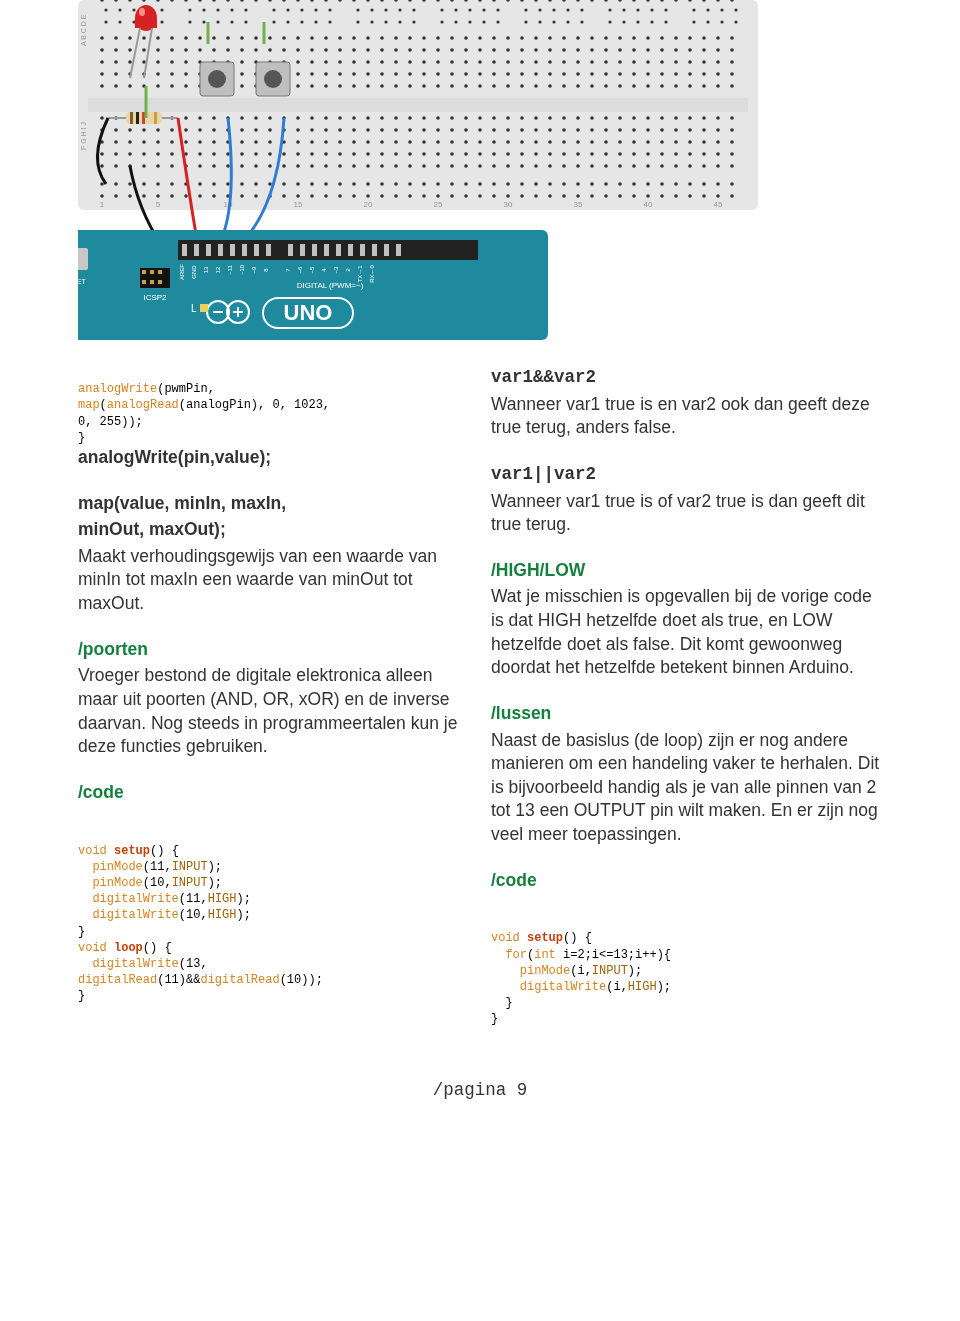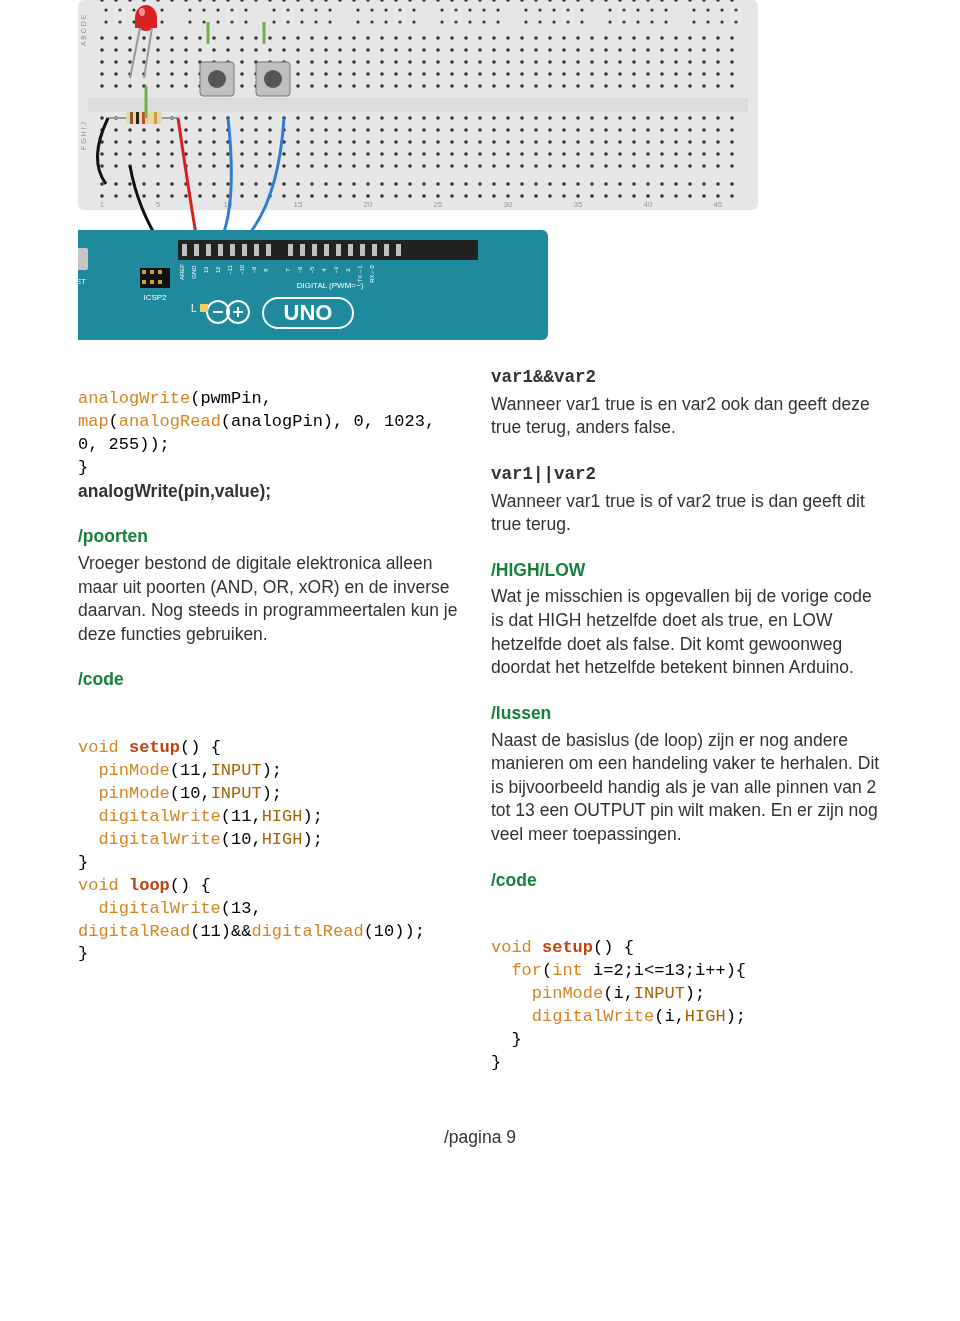--- a/index.html
+++ b/index.html
@@ -35,35 +35,36 @@
     line-height: 1.35;
   }
   .block {
     margin-bottom: 22px;
   }
   .code {
     font-family: "Courier New", Courier, monospace;
     white-space: pre;
     color: #000;
     line-height: 1.35;
-    font-size: 17px;
+    font-size: 12px;
   }
   .c-blue { color: #a16207; }
   .c-orange { color: #d68321; }
   .c-green { color: #c2410c; }
   .bold { font-weight: bold; }
   .mono-bold { font-family: "Courier New", monospace; font-weight: bold; }
   .heading-slash {
     font-weight: bold;
     color: #15803d;
   }
   .footer {
     text-align: center;
     color: #333;
     margin-top: 30px;
+    font-family: Liberation Mono, monospace;
   }
 </style>
 </head>
 <body>
 
 <div class="breadboard-image">
   <svg class="breadboard-svg" viewBox="0 0 680 340">
 
     <rect x="0" y="0" width="680" height="210" fill="#e6e6e6" rx="6"></rect>
 
@@ -444,20 +445,25 @@
 
     <div class="block">
       <div class="code">
 <span class="c-orange">analogWrite</span><span>(pwmPin,</span>
 <span class="c-orange">map</span><span>(</span><span class="c-orange">analogRead</span><span>(analogPin), 0, 1023,</span>
 <span>0, 255));</span>
 <span>}</span></div>
       <p><span class="bold">analogWrite(pin,value);</span></p>
     </div>
 
+    <div class="block">
+      <p><span class="bold">map(value, minIn, maxIn,</span></p>
+      <p><span class="bold">minOut, maxOut);</span></p>
+      <p>Maakt verhoudingsgewijs van een waarde van minIn tot maxIn een waarde van minOut tot maxOut.</p>
+    </div>
 
     <div class="block">
       <p><span class="heading-slash">/poorten</span></p>
       <p>Vroeger bestond de digitale elektronica alleen maar uit poorten (AND, OR, xOR) en de inverse daarvan. Nog steeds in programmeertalen kun je deze functies gebruiken.</p>
     </div>
 
     <div class="block">
       <p><span class="heading-slash">/code</span></p>
     </div>
 

